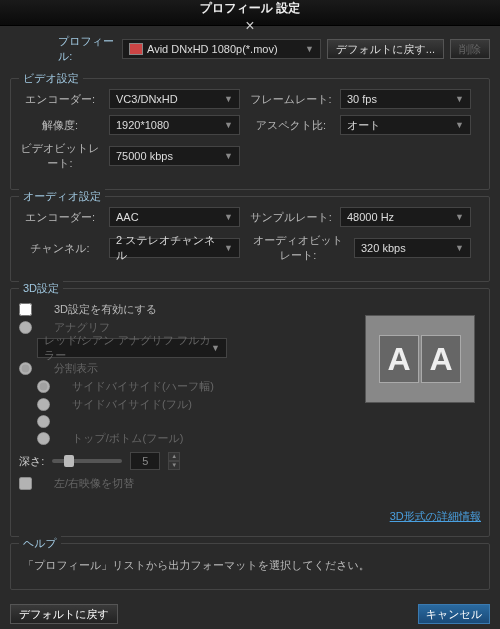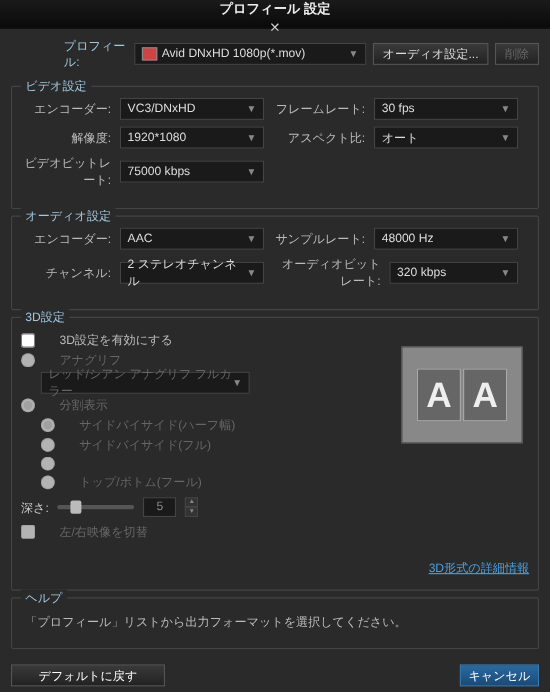--- a/index.html
+++ b/index.html
@@ -45,21 +45,21 @@
   margin: 6px 10px; padding: 10px 8px 12px 8px;
   position: relative;
 }
 .fieldset .legend {
   position: absolute; top: -8px; left: 8px;
   background: #2a2a2a; padding: 0 4px;
   color: #a0c8e0; font-size: 11px;
 }
 .row2 { display: flex; margin-bottom: 6px; }
 .cell { display: flex; align-items: center; flex: 1; }
-.cell .clabel { width: 90px; text-align: right; padding-right: 8px; color: #bbb; }
+.cell .clabel { width: 90px; text-align: center; padding-right: 8px; color: #bbb; }
 .cell .dropdown { flex: 1; min-width: 0; margin-right: 10px; }
 .checkbox, .radio { display: flex; align-items: center; gap: 22px; margin: 3px 0; color: #bbb; }
 .checkbox input, .radio input { accent-color: #4a90d0; }
 .radio.disabled, .checkbox.disabled { color: #666; }
 .indent { margin-left: 18px; }
 .dropdown.disabled { color: #666; }
 .preview {
   position: absolute; right: 14px; top: 26px;
   width: 110px; height: 88px;
   background: #888; border: 1px solid #555;
@@ -110,21 +110,21 @@
 
 <div class="profile-row">
   <span class="label-left">プロフィール:</span>
   <div class="dropdown main">
     <span style="display:flex;align-items:center;gap:4px;">
       <span class="film-icon"></span>
       <span>Avid DNxHD 1080p(*.mov)</span>
     </span>
     <span class="chevron">▼</span>
   </div>
-  <div class="btn-small">オーディオ設定...</div>
+  <div class="btn-small">デフォルトに戻す...</div>
   <div class="btn-small disabled">削除</div>
 </div>
 
 <div class="fieldset">
   <span class="legend">ビデオ設定</span>
   <div class="row2">
     <div class="cell">
       <span class="clabel">エンコーダー:</span>
       <div class="dropdown">
           <span>VC3/DNxHD</span>
@@ -268,17 +268,17 @@
 
   <div class="link3d">3D形式の詳細情報</div>
 </div>
 
 <div class="fieldset">
   <span class="legend">ヘルプ</span>
   <div class="help-text">「プロフィール」リストから出力フォーマットを選択してください。</div>
 </div>
 
 <div class="footer">
-  <div class="btn-footer gray" style="width:auto;padding:0 24px">デフォルトに戻す</div>
+  <div class="btn-footer gray" style="width:auto;padding:0 8px">デフォルトに戻す</div>
   <div class="right">
     <div class="btn-footer">キャンセル</div>
   </div>
 </div>
 
 </body></html>

